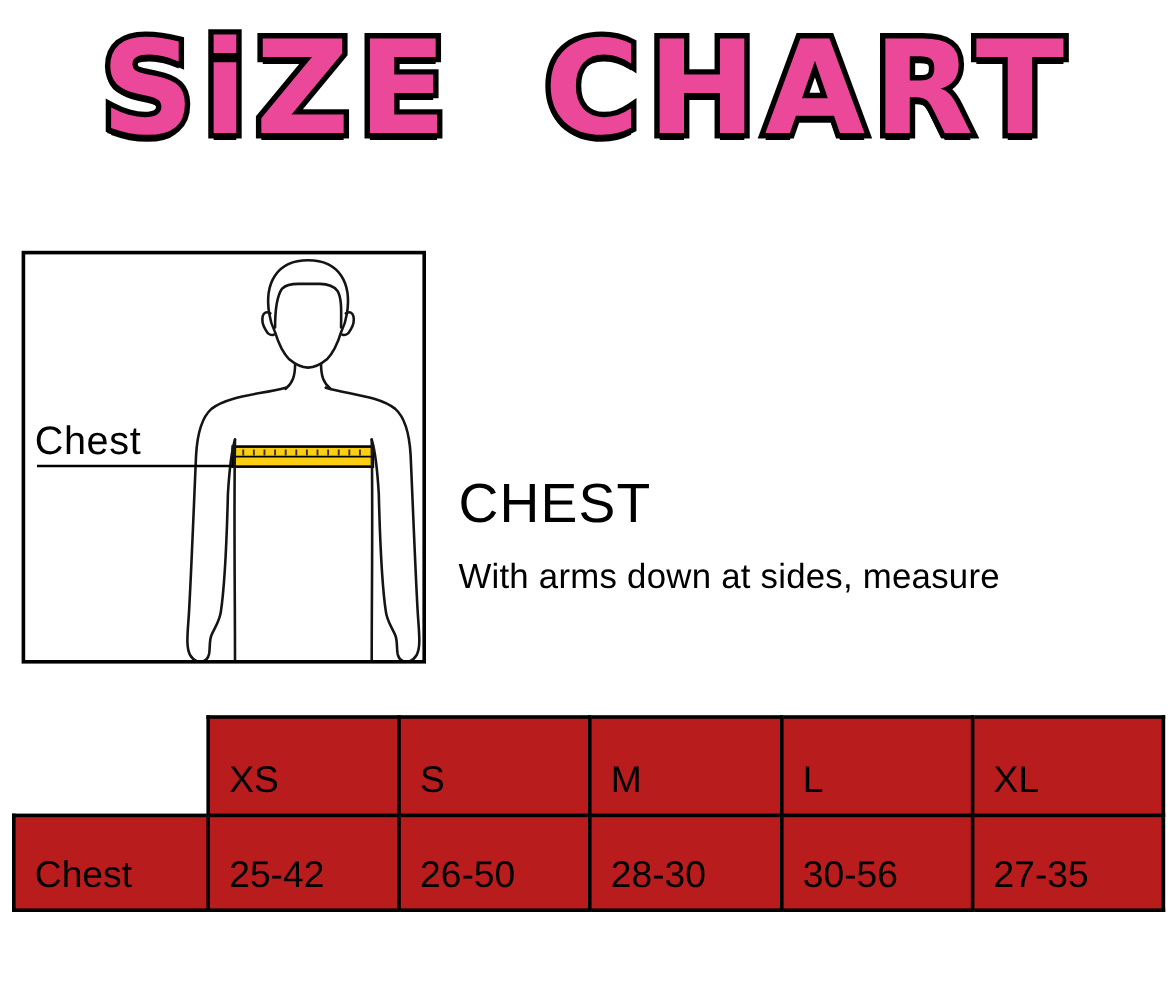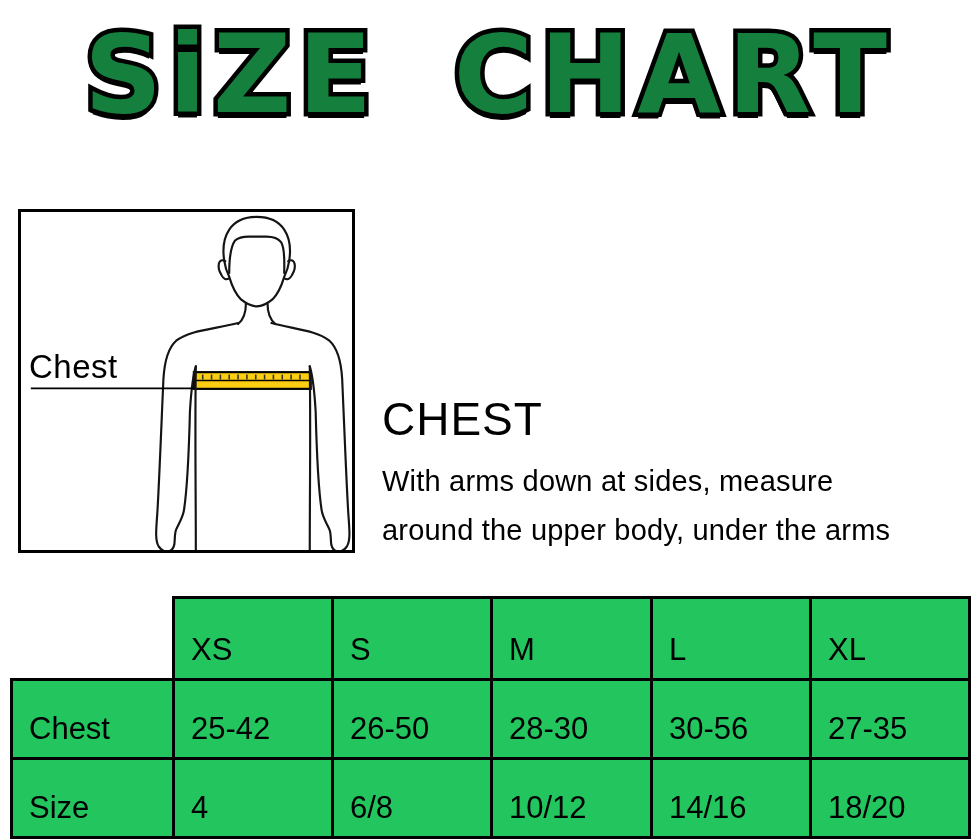--- a/index.html
+++ b/index.html
@@ -20,21 +20,21 @@
     top: 0;
     left: 0;
     width: 100%;
     text-align: center;
     font-family: "DejaVu Sans", sans-serif;
     font-weight: 800;
     font-size: 108px;
     line-height: 150px;
     letter-spacing: 7px;
     word-spacing: 30px;
-    color: #15803d;
+    color: #ec4899;
     -webkit-text-stroke: 9px #000;
     paint-order: stroke fill;
     text-shadow: 0 6px 0 #000, -3px 4px 0 #000;
     white-space: nowrap;
   }
 
   .howto {
     position: absolute;
     left: 26px;
     top: 158px;
@@ -91,21 +91,21 @@
     border-collapse: collapse;
     table-layout: fixed;
   }
   .size-table th, .size-table td {
     border: 3px solid #000;
     font-weight: 400;
     text-align: left;
     vertical-align: bottom;
     padding: 0 0 10px 16px;
     font-size: 31px;
-    background: #22c55e;
+    background: #b91c1c;
   }
   .size-table th.corner {
     border: none;
     background: transparent;
   }
   .size-table tr.header-row   { height: 82px; }
   .size-table tr.body-row     { height: 79px; }
 </style>
 </head>
 <body>
@@ -179,21 +179,20 @@
 
       <line x1="10" y1="179.5" x2="176" y2="179.5" stroke="#000" stroke-width="2"></line>
     </svg>
     <span class="chest-label">Chest</span>
   </div>
 
   <div class="chest-info">
     <div class="section-title">CHEST</div>
     <div class="instructions">
       <div>With arms down at sides, measure</div>
-      <div>around the upper body, under the arms</div>
     </div>
   </div>
 
   <table class="size-table">
     <colgroup>
       <col style="width:162px">
       <col style="width:159px">
       <col style="width:159px">
       <col style="width:160px">
       <col style="width:159px">
@@ -209,24 +208,16 @@
       <th>XL</th>
     </tr>
     <tr class="body-row">
       <td>Chest</td>
       <td>25-42</td>
       <td>26-50</td>
       <td>28-30</td>
       <td>30-56</td>
       <td>27-35</td>
     </tr>
-    <tr class="body-row">
-      <td>Size</td>
-      <td>4</td>
-      <td>6/8</td>
-      <td>10/12</td>
-      <td>14/16</td>
-      <td>18/20</td>
-    </tr>
   </tbody>
     </table>
 
 </div>
 
 </body></html>

